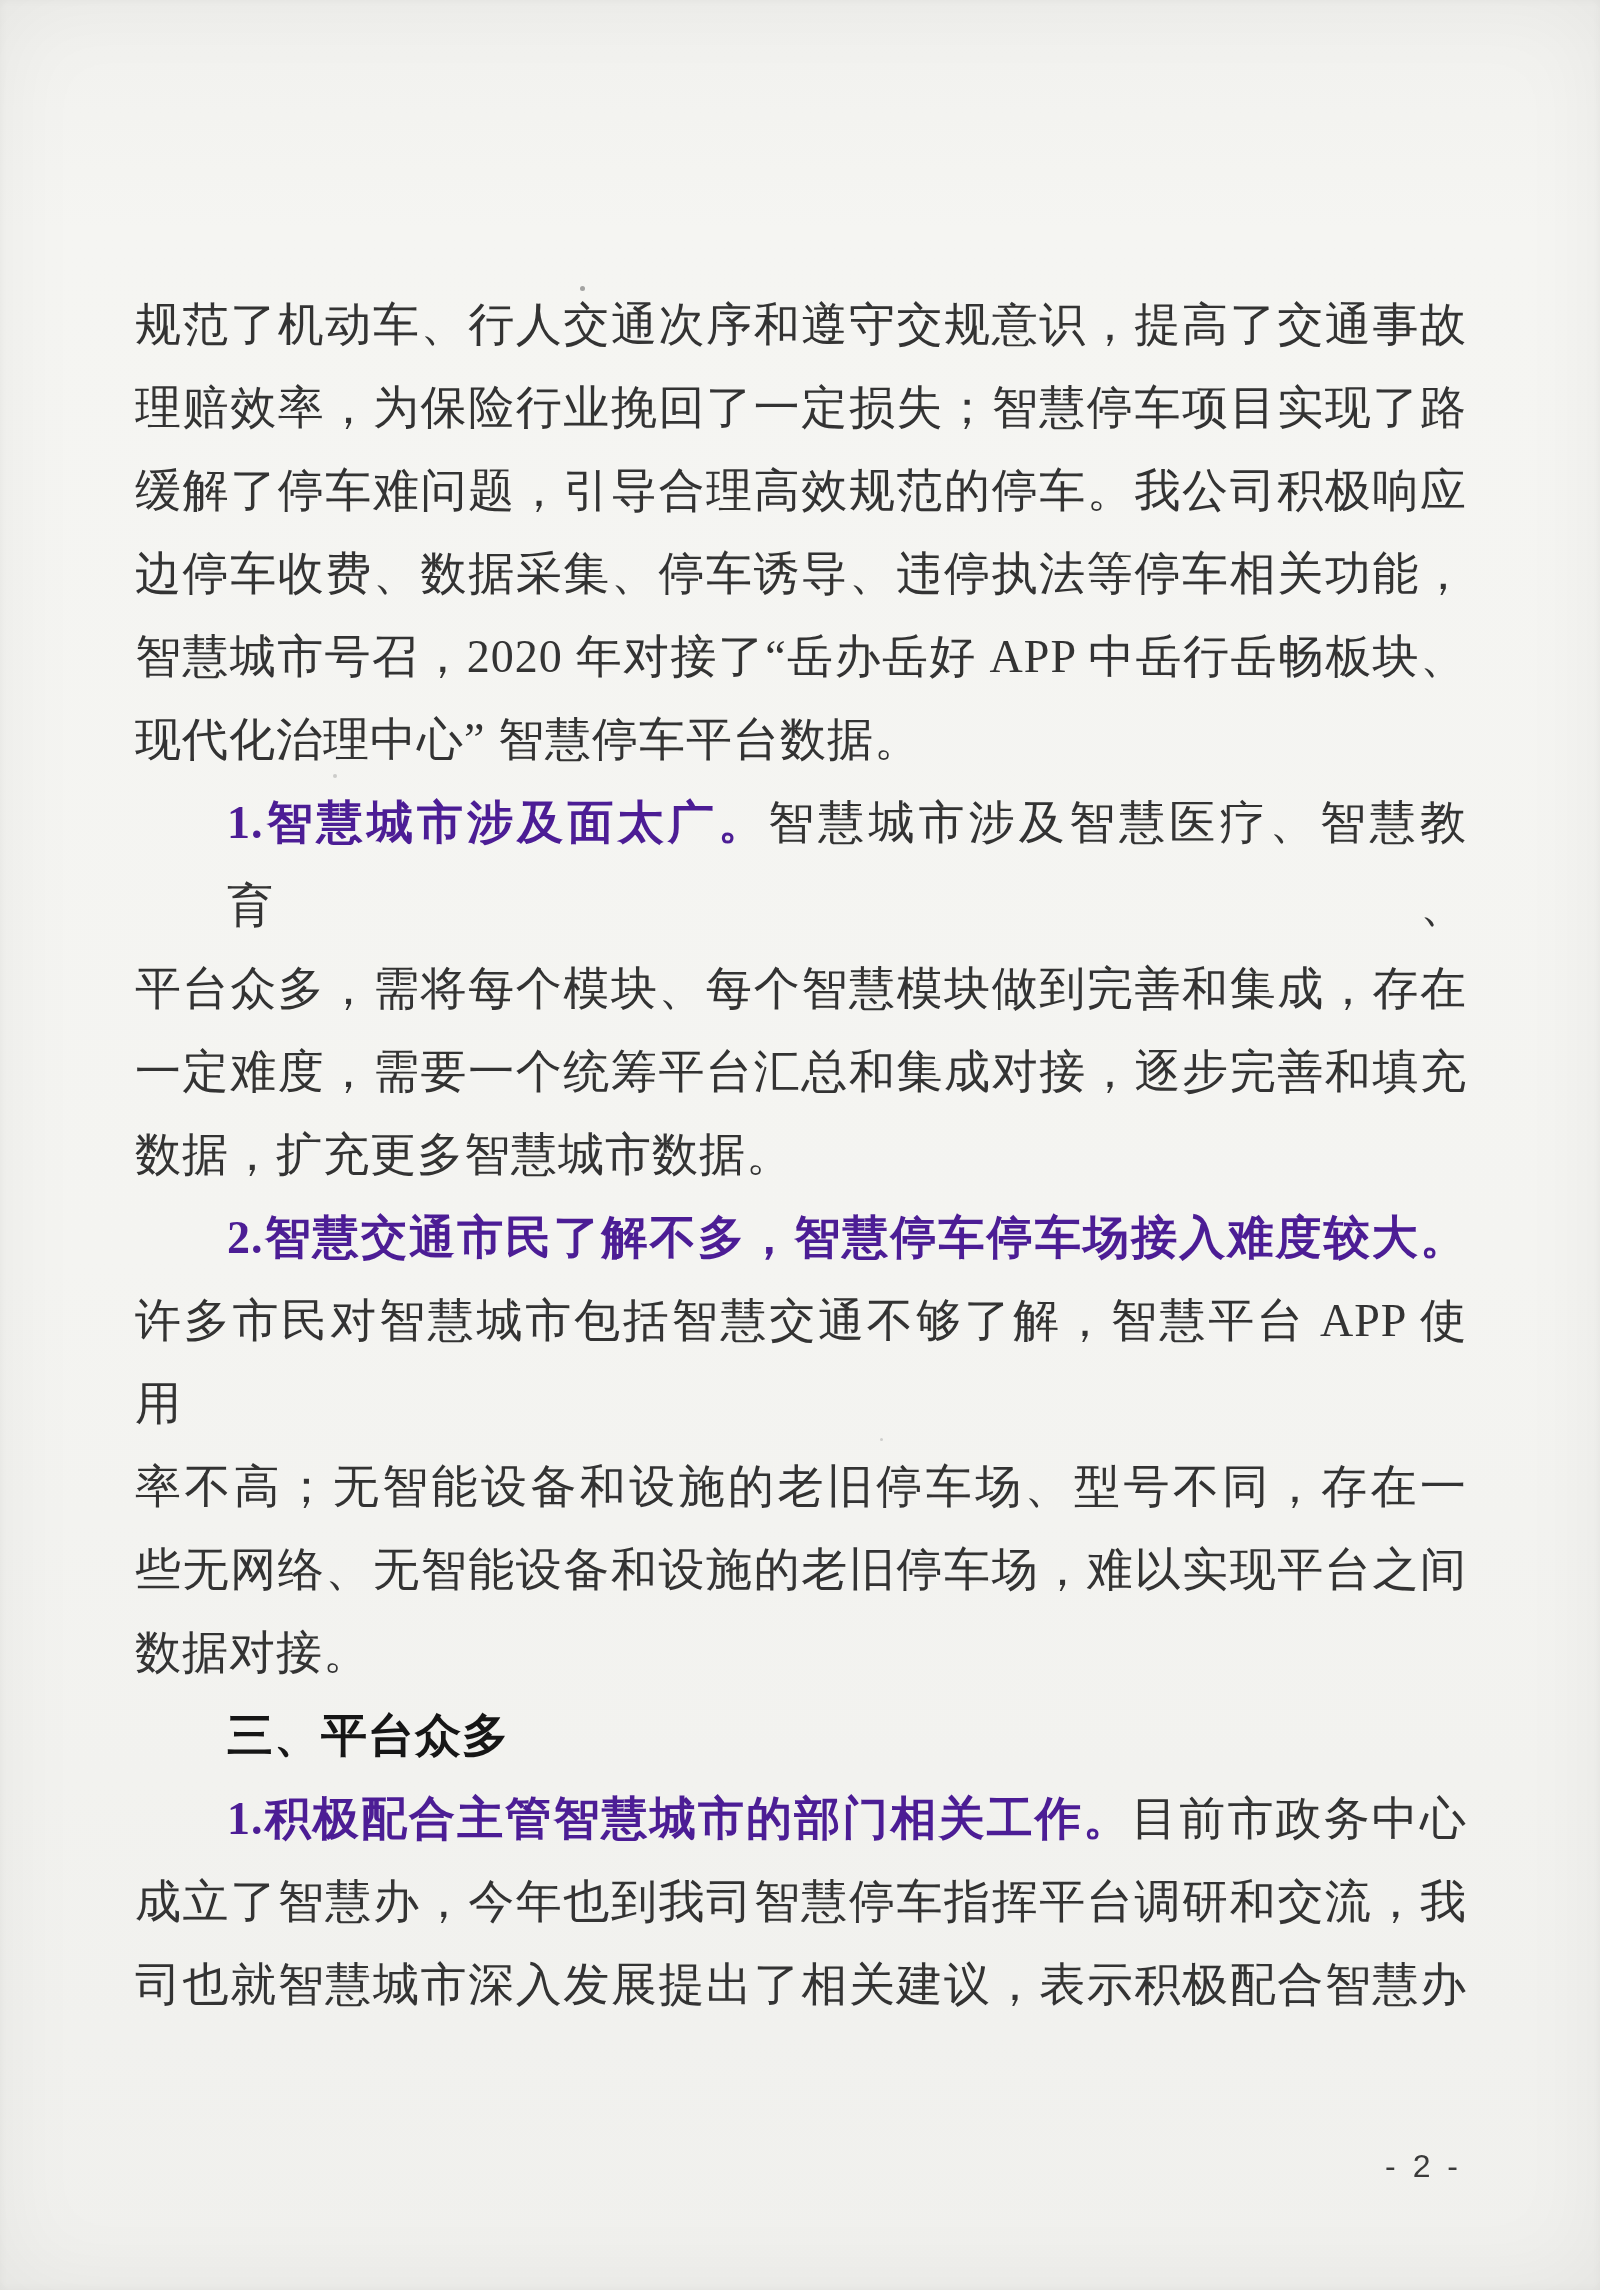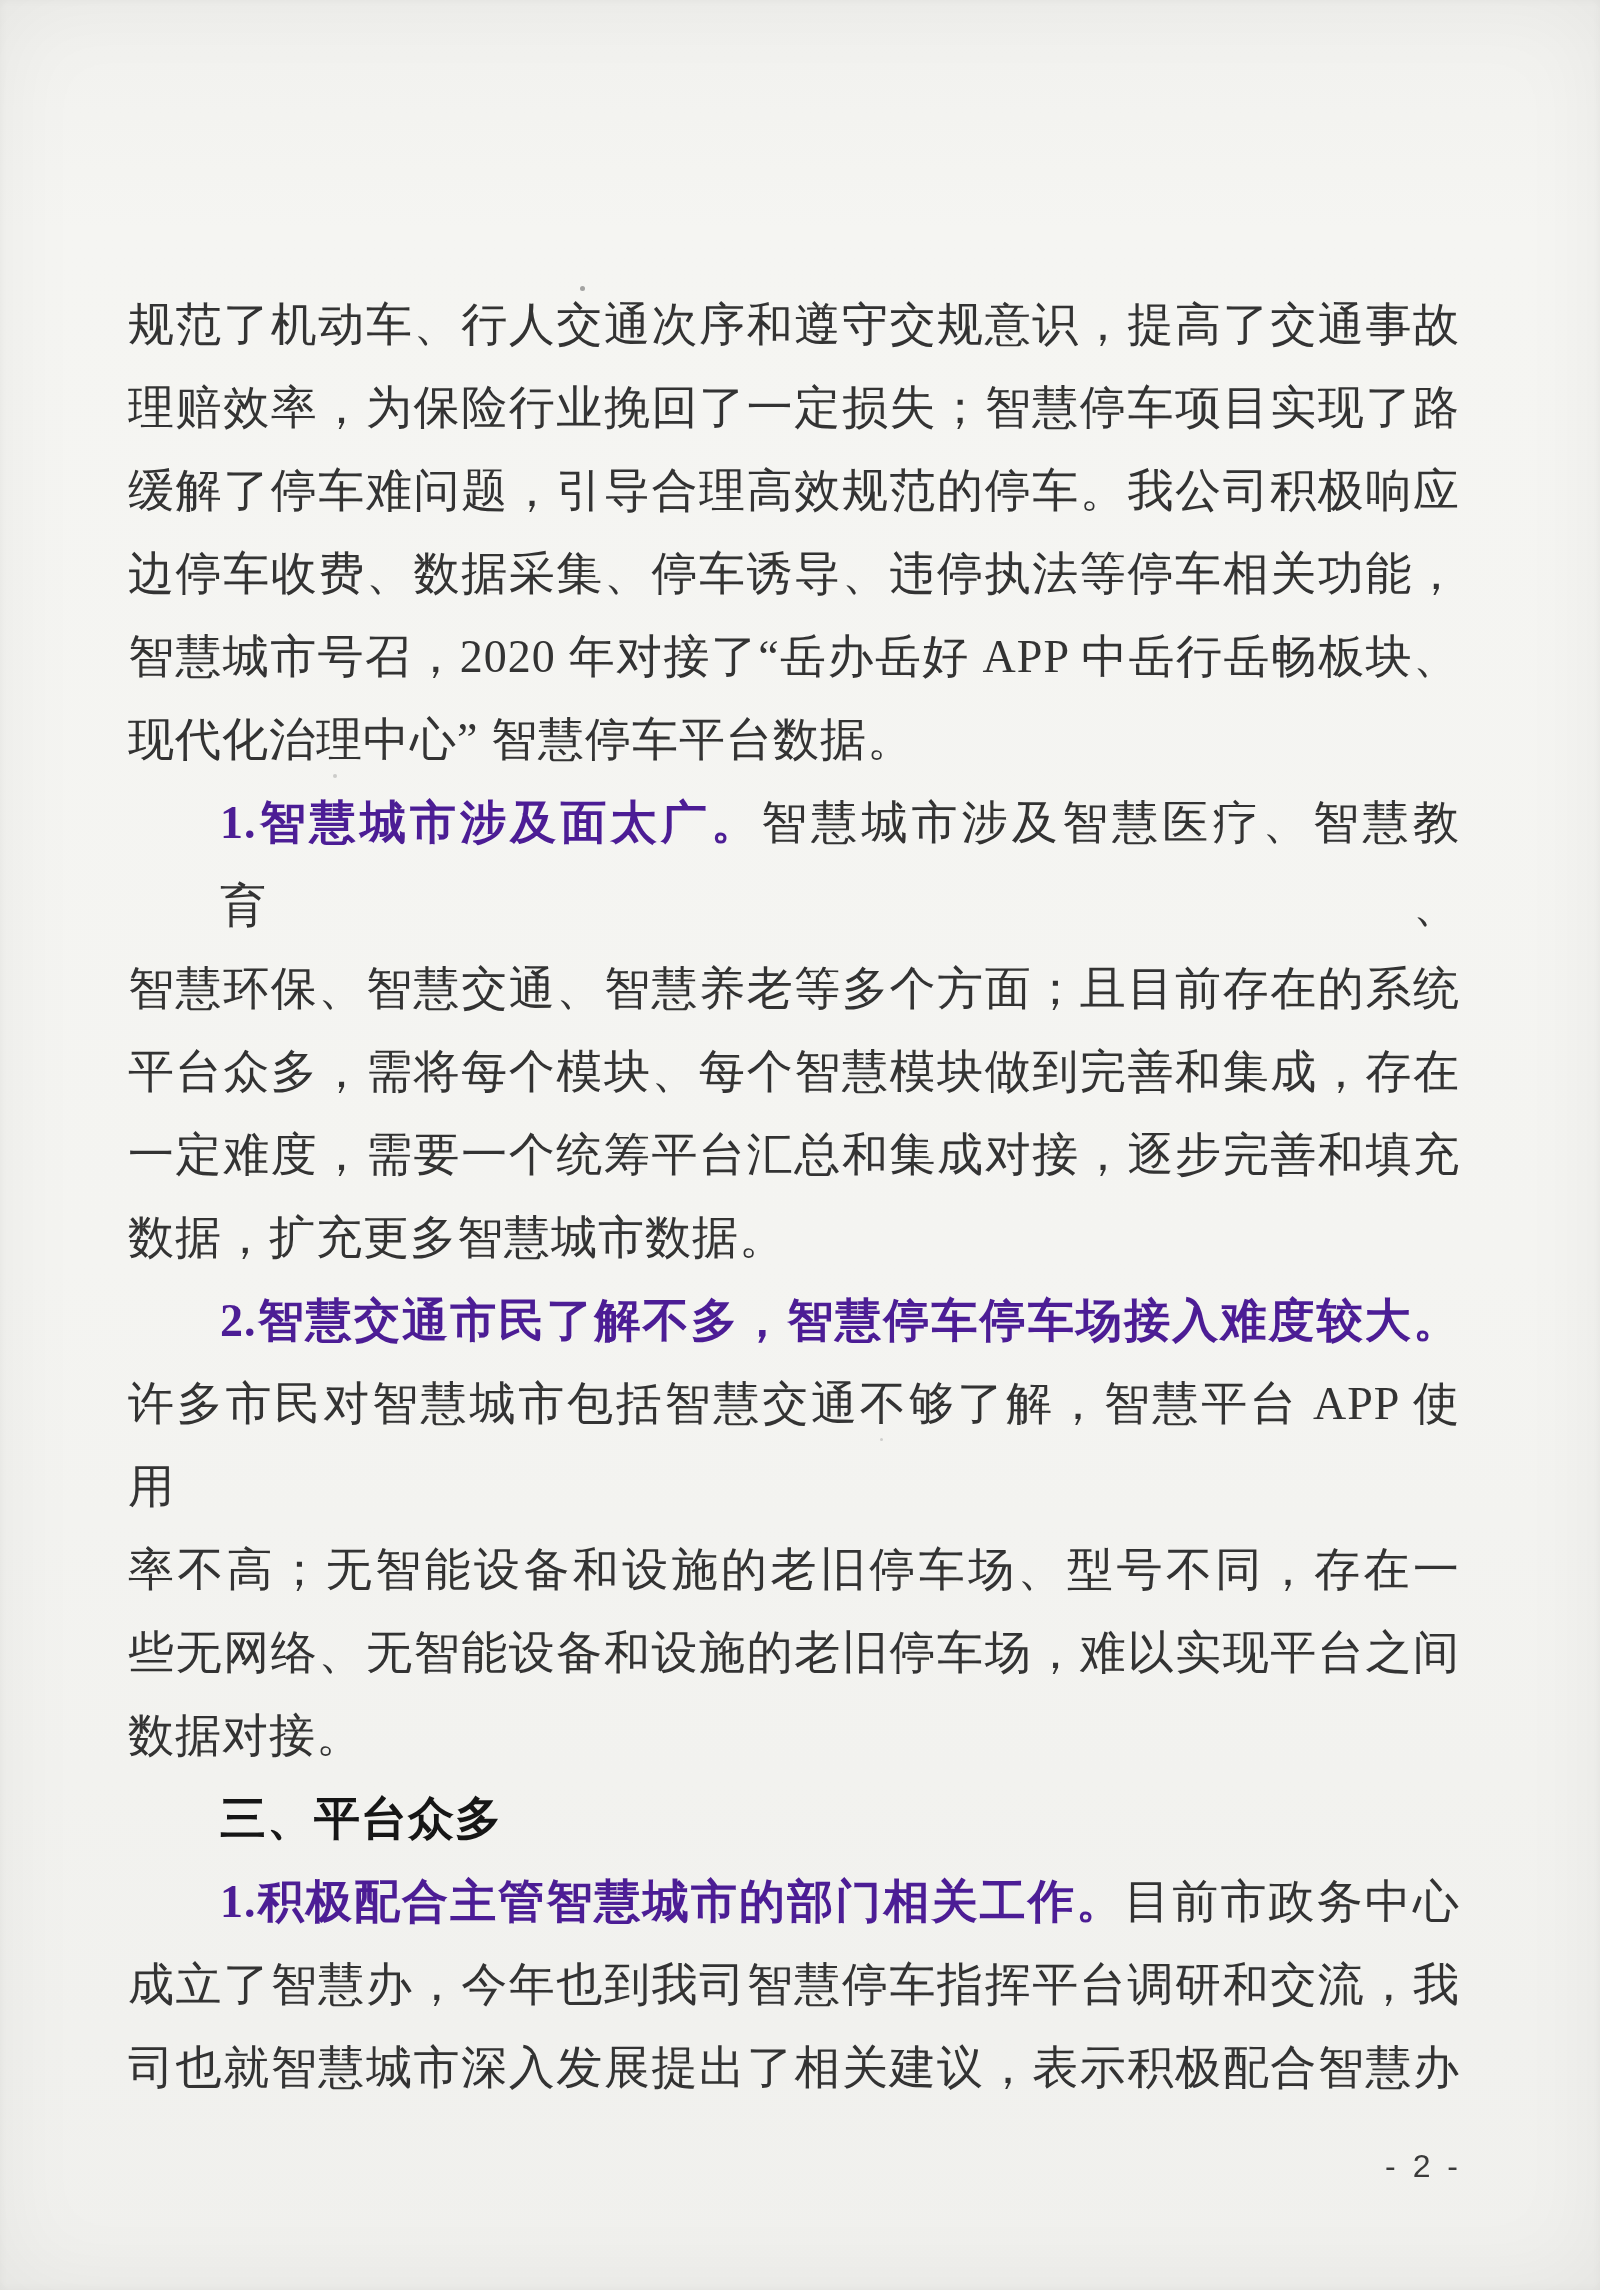--- a/index.html
+++ b/index.html
@@ -16,21 +16,21 @@
     color: #333333;
   }
   .paper-vignette {
     position: absolute;
     inset: 0;
     box-shadow: inset 0 0 90px rgba(0,0,0,0.05), inset 0 0 8px rgba(0,0,0,0.04);
     pointer-events: none;
   }
   .doc {
     position: absolute;
-    left: 128px;
+    left: 135px;
     top: 283px;
     width: 1332px;
   }
   .line {
     font-size: 46px;
     line-height: 83px;
     letter-spacing: 1px;
     color: #333333;
   }
   .justify {
@@ -89,21 +89,20 @@
 
   <div class="line justify"><span class="bseg"></span><span>边停车收费、数据采集、停车诱导、违停执法等停车相关功能，</span></div>
 
   <div class="line justify"><span class="bseg"></span><span>智慧城市号召，2020 年对接了“岳办岳好 APP 中岳行岳畅板块、</span></div>
 
   <div class="line"><span class="bseg"></span><span>现代化治理中心” 智慧停车平台数据。</span></div>
 
 
   <div class="line justify indent"><span class="bseg">1.智慧城市涉及面太广。</span><span>智慧城市涉及智慧医疗、智慧教育、</span></div>
 
-  <div class="line justify"><span class="bseg"></span><span>智慧环保、智慧交通、智慧养老等多个方面；且目前存在的系统</span></div>
 
   <div class="line justify"><span class="bseg"></span><span>平台众多，需将每个模块、每个智慧模块做到完善和集成，存在</span></div>
 
   <div class="line justify"><span class="bseg"></span><span>一定难度，需要一个统筹平台汇总和集成对接，逐步完善和填充</span></div>
 
   <div class="line"><span class="bseg"></span><span>数据，扩充更多智慧城市数据。</span></div>
 
   <div class="line justify indent"><span class="bseg">2.智慧交通市民了解不多，智慧停车停车场接入难度较大。</span><span></span></div>
 
   <div class="line justify"><span class="bseg"></span><span>许多市民对智慧城市包括智慧交通不够了解，智慧平台 APP 使用</span></div>

